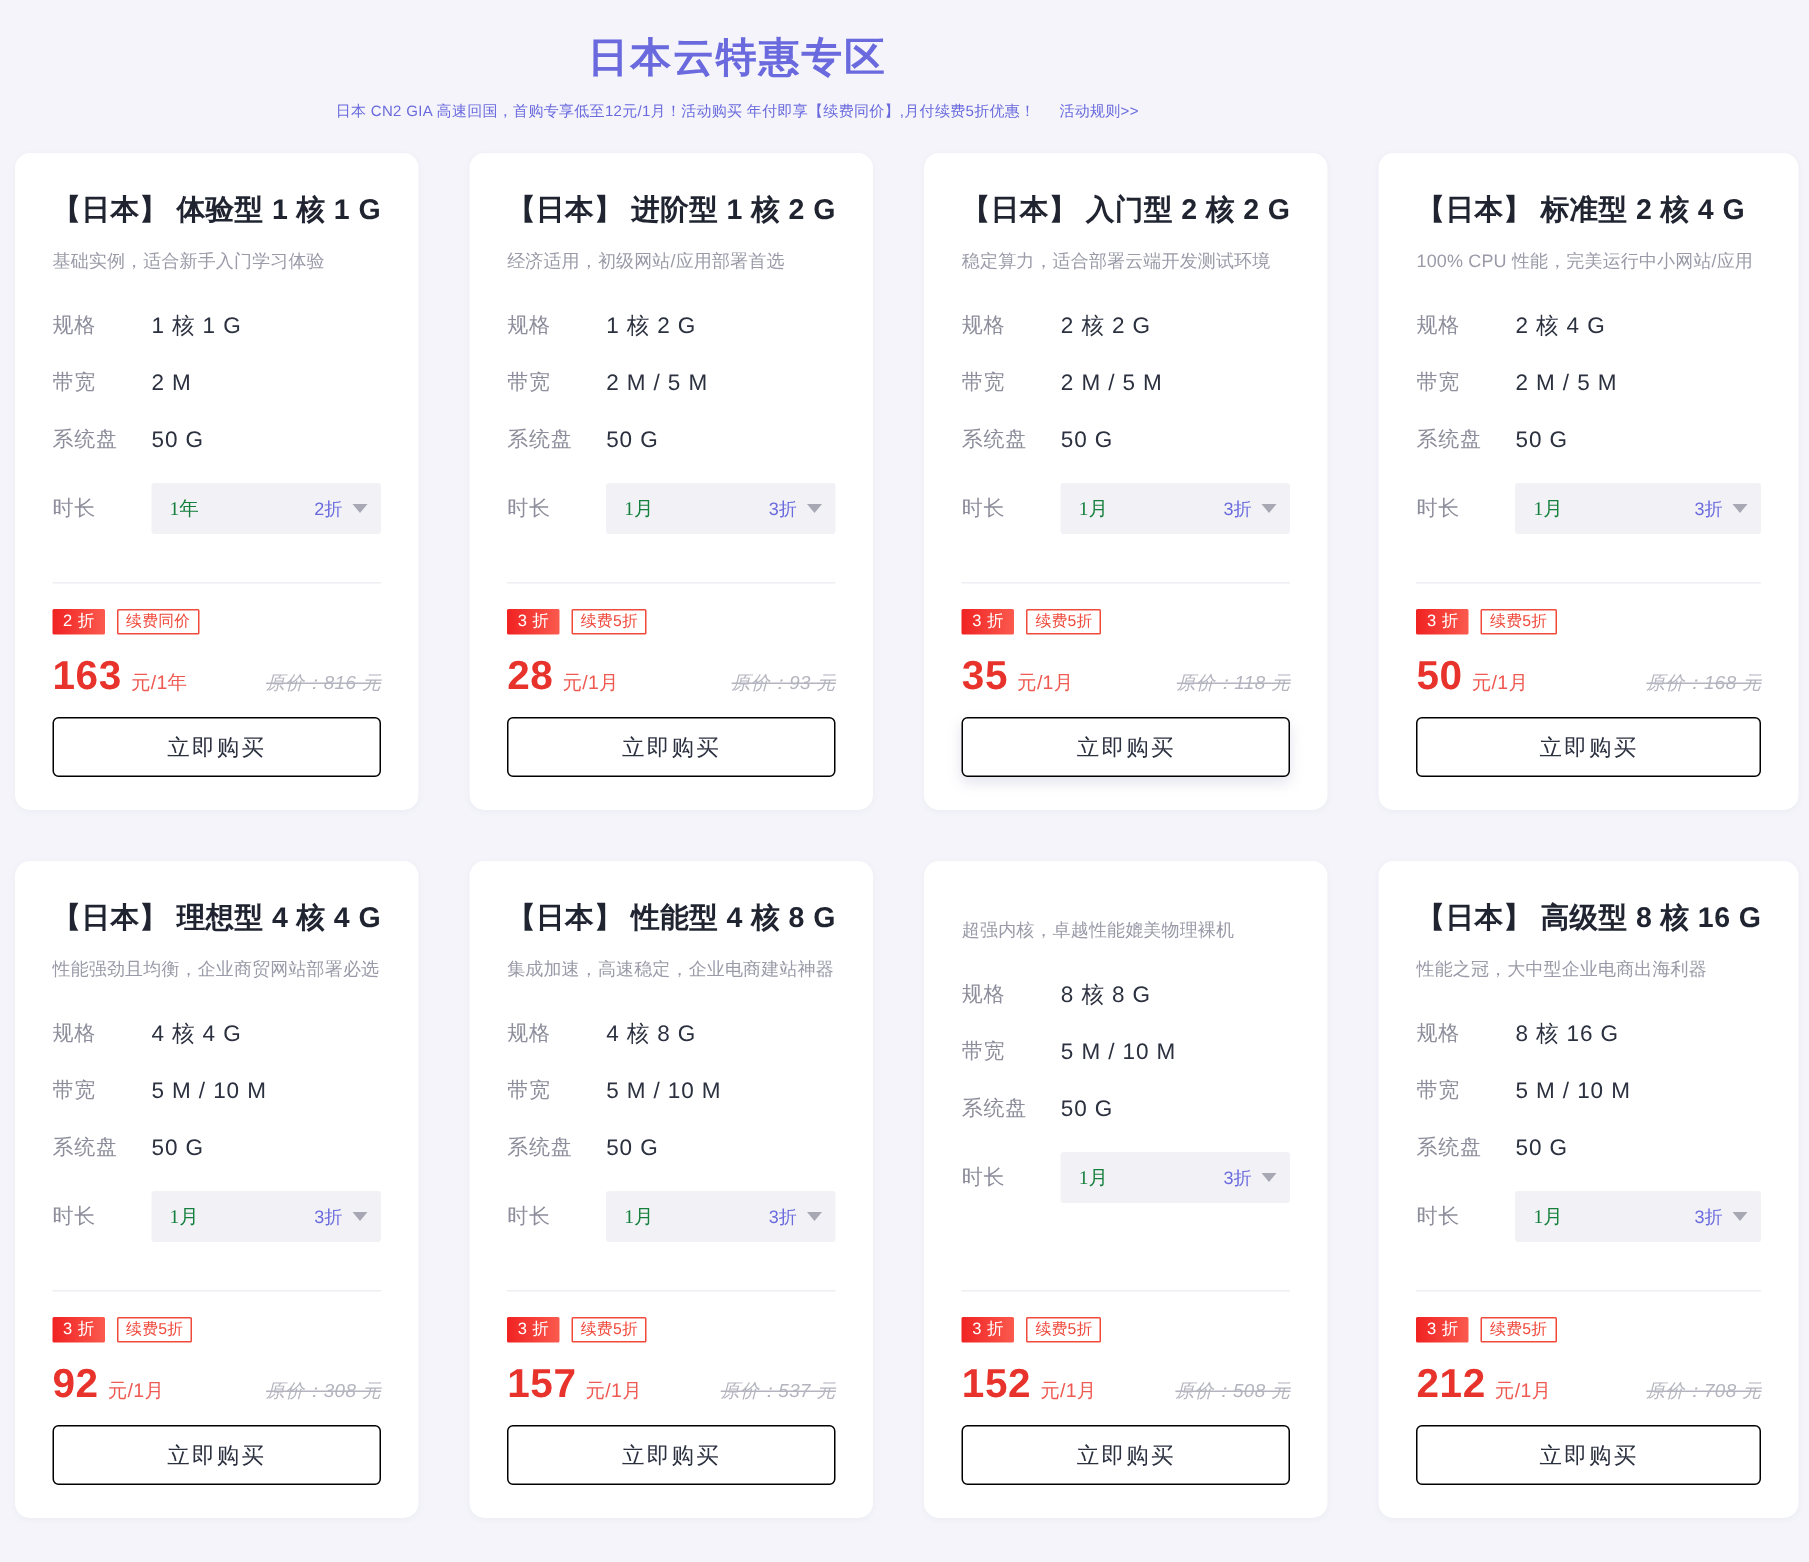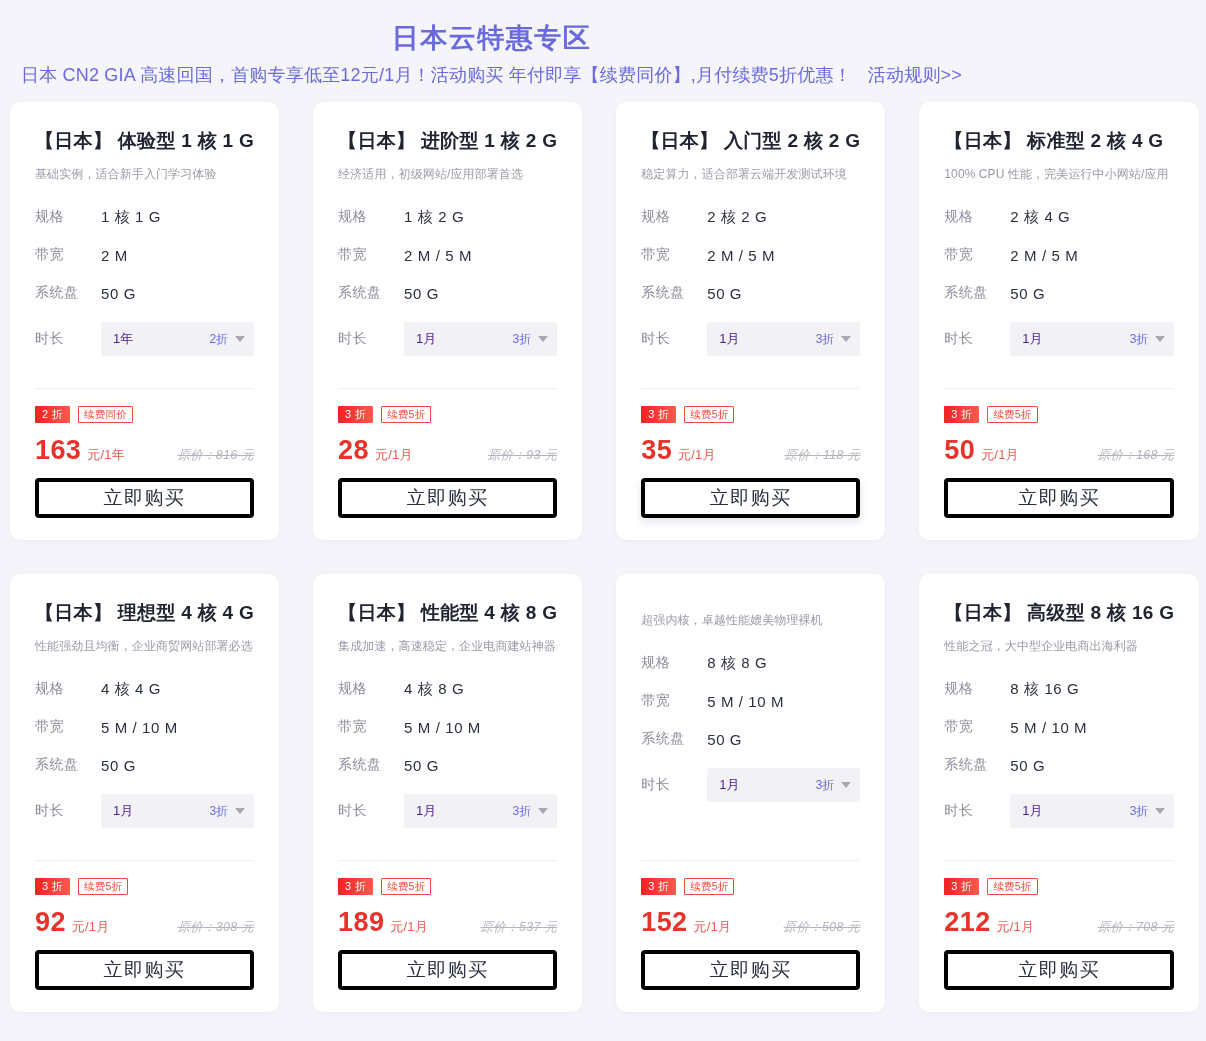--- a/index.html
+++ b/index.html
@@ -32,21 +32,21 @@
   .page-title {
     font-size: 27px;
     font-weight: 700;
     color: #6a6ade;
     letter-spacing: 1.5px;
     line-height: 36px;
   }
 
   .subtitle {
     margin-top: 9px;
-    font-size: 18px;
+    font-size: 10px;
     color: #6a6ade;
     line-height: 20px;
     letter-spacing: 0.2px;
   }
 
   .subtitle .rules-link {
     margin-left: 16px;
     color: #6a6ade;
     text-decoration: none;
     cursor: pointer;
@@ -139,22 +139,23 @@
     background: #f2f2f6;
     border-radius: 2px;
     display: flex;
     align-items: center;
     padding: 0 9px 0 12px;
     cursor: pointer;
   }
 
   .duration-value {
     font-size: 13px;
-    color: #4c1d95;
+    color: #15803d;
     flex: 1;
+    font-family: Liberation Serif, serif;
   }
 
   .duration-discount {
     font-size: 12px;
     color: #6a6ade;
     margin-right: 7px;
   }
 
   .chevron-down {
     width: 0;
@@ -239,25 +240,25 @@
     white-space: nowrap;
     padding-left: 10px;
     font-style: italic;
   }
 
   
   .buy-button {
     margin-top: 13px;
     height: 40px;
     width: 100%;
-    border: 4px solid #000000;
+    border: 1px solid #000000;
     border-radius: 4px;
     background: #ffffff;
     font-family: "Liberation Sans", "DejaVu Sans", sans-serif;
-    font-size: 19px;
+    font-size: 15px;
     color: #2c3140;
     letter-spacing: 1.5px;
     cursor: pointer;
     display: flex;
     align-items: center;
     justify-content: center;
   }
 
   .card.is-hovered .buy-button {
     box-shadow: 0 4px 9px rgba(120, 120, 170, 0.20);
@@ -525,21 +526,21 @@
     </div>
 
     <div class="divider"></div>
 
     <div class="price-block">
       <div class="badges">
         <span class="badge-discount">3 折</span>
         <span class="badge-renew">续费5折</span>
       </div>
       <div class="price-row">
-        <span class="price-amount">189</span>
+        <span class="price-amount">157</span>
         <span class="price-unit">元/1月</span>
         <span class="price-original">原价：537 元</span>
       </div>
       <button class="buy-button">立即购买</button>
     </div>
   </div>
 
   <div class="card">
     <div class="card-desc">超强内核，卓越性能媲美物理裸机</div>
 

